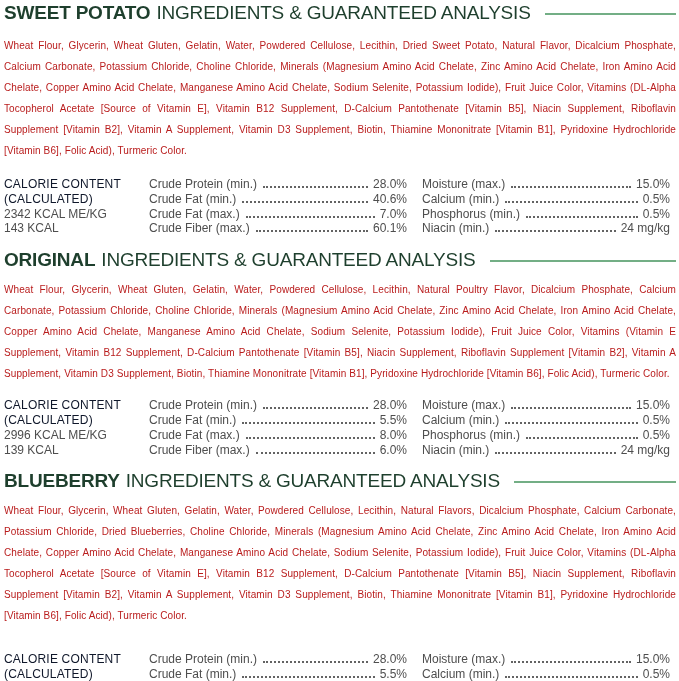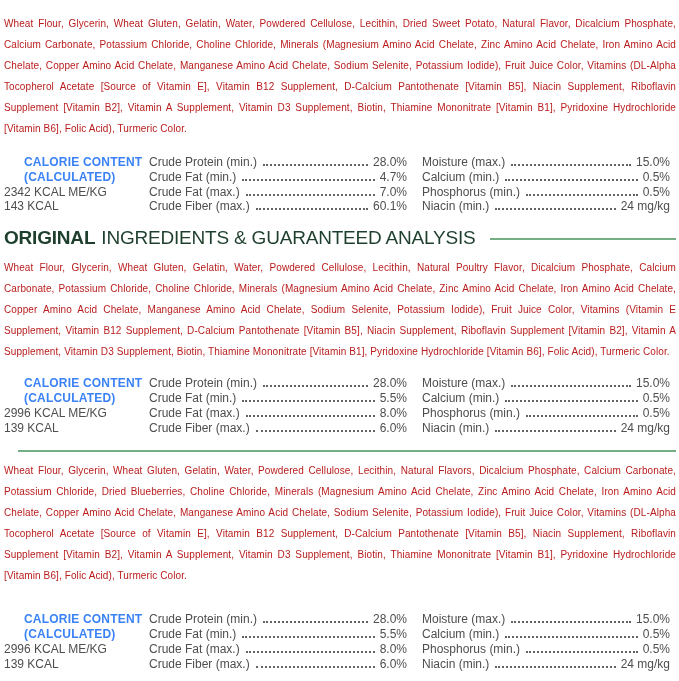--- a/index.html
+++ b/index.html
@@ -57,24 +57,23 @@
     display: flex;
     align-items: flex-start;
     font-size: 12px;
     line-height: 14.8px;
   }
   .col-cal   { width: 145px; flex: 0 0 145px; }
   .col-mid   { width: 258px; flex: 0 0 258px; margin-right: 15px; }
   .col-right { flex: 1 1 auto; padding-right: 6px; }
 
   .cal-title {
-    font-weight: bold;
-    color: #3b82f6;
+    font-weight: normal;
+    color: #0f172a;
     letter-spacing: 0.2px;
-    margin-left: 20px;
   }
   .cal-value { color: #4e4e4e; }
 
   .arow { display: flex; align-items: baseline; justify-content: center; }
   .alabel { white-space: nowrap; }
   .leader {
     flex: 1 1 auto;
     border-bottom: 2px dotted #636363;
     margin: 0 5px 3px 6px;
     min-width: 12px;
@@ -90,38 +89,42 @@
   .s3 .section-header { margin-top: 13px; }
   .s3 .ingredients { margin-top: 8px; }
   .s3 .analysis { margin-top: 26px; }
 </style>
 </head>
 <body>
 
 <div class="page">
 
   <section class="s1">
+    <div class="section-header">
+      <h2 class="heading"><span class="flavor">SWEET POTATO</span><span class="heading-rest">INGREDIENTS &amp; GUARANTEED ANALYSIS</span></h2>
+      <div class="header-rule"></div>
+    </div>
     <p class="ingredients">Wheat Flour, Glycerin, Wheat Gluten, Gelatin, Water, Powdered Cellulose, Lecithin, Dried Sweet Potato, Natural Flavor, Dicalcium Phosphate, Calcium Carbonate, Potassium Chloride, Choline Chloride, Minerals (Magnesium Amino Acid Chelate, Zinc Amino Acid Chelate, Iron Amino Acid Chelate, Copper Amino Acid Chelate, Manganese Amino Acid Chelate, Sodium Selenite, Potassium Iodide), Fruit Juice Color, Vitamins (DL-Alpha Tocopherol Acetate [Source of Vitamin E], Vitamin B12 Supplement, D-Calcium Pantothenate [Vitamin B5], Niacin Supplement, Riboflavin Supplement [Vitamin B2], Vitamin A Supplement, Vitamin D3 Supplement, Biotin, Thiamine Mononitrate [Vitamin B1], Pyridoxine Hydrochloride [Vitamin B6], Folic Acid), Turmeric Color.</p>
     <div class="analysis">
       <div class="col-cal">
         <div class="cal-title">CALORIE CONTENT</div>
         <div class="cal-title">(CALCULATED)</div>
         <div class="cal-value">2342 KCAL ME/KG</div>
         <div class="cal-value">143 KCAL</div>
       </div>
       <div class="col-mid">
         <div class="arow">
             <span class="alabel">Crude Protein (min.)</span>
             <span class="leader"></span>
             <span class="avalue">28.0%</span>
           </div>
         <div class="arow">
             <span class="alabel">Crude Fat (min.)</span>
             <span class="leader"></span>
-            <span class="avalue">4.7%</span>
+            <span class="avalue">40.6%</span>
           </div>
         <div class="arow">
             <span class="alabel">Crude Fat (max.)</span>
             <span class="leader"></span>
             <span class="avalue">7.0%</span>
           </div>
         <div class="arow">
             <span class="alabel">Crude Fiber (max.)</span>
             <span class="leader"></span>
             <span class="avalue">60.1%</span>
@@ -207,20 +210,21 @@
             <span class="alabel">Niacin (min.)</span>
             <span class="leader"></span>
             <span class="avalue">24 mg/kg</span>
           </div>
       </div>
     </div>
   </section>
 
   <section class="s3">
     <div class="section-header">
+      <h2 class="heading"><span class="flavor">BLUEBERRY</span><span class="heading-rest">INGREDIENTS &amp; GUARANTEED ANALYSIS</span></h2>
       <div class="header-rule"></div>
     </div>
     <p class="ingredients">Wheat Flour, Glycerin, Wheat Gluten, Gelatin, Water, Powdered Cellulose, Lecithin, Natural Flavors, Dicalcium Phosphate, Calcium Carbonate, Potassium Chloride, Dried Blueberries, Choline Chloride, Minerals (Magnesium Amino Acid Chelate, Zinc Amino Acid Chelate, Iron Amino Acid Chelate, Copper Amino Acid Chelate, Manganese Amino Acid Chelate, Sodium Selenite, Potassium Iodide), Fruit Juice Color, Vitamins (DL-Alpha Tocopherol Acetate [Source of Vitamin E], Vitamin B12 Supplement, D-Calcium Pantothenate [Vitamin B5], Niacin Supplement, Riboflavin Supplement [Vitamin B2], Vitamin A Supplement, Vitamin D3 Supplement, Biotin, Thiamine Mononitrate [Vitamin B1], Pyridoxine Hydrochloride [Vitamin B6], Folic Acid), Turmeric Color.</p>
     <div class="analysis">
       <div class="col-cal">
         <div class="cal-title">CALORIE CONTENT</div>
         <div class="cal-title">(CALCULATED)</div>
         <div class="cal-value">2996 KCAL ME/KG</div>
         <div class="cal-value">139 KCAL</div>
       </div>

